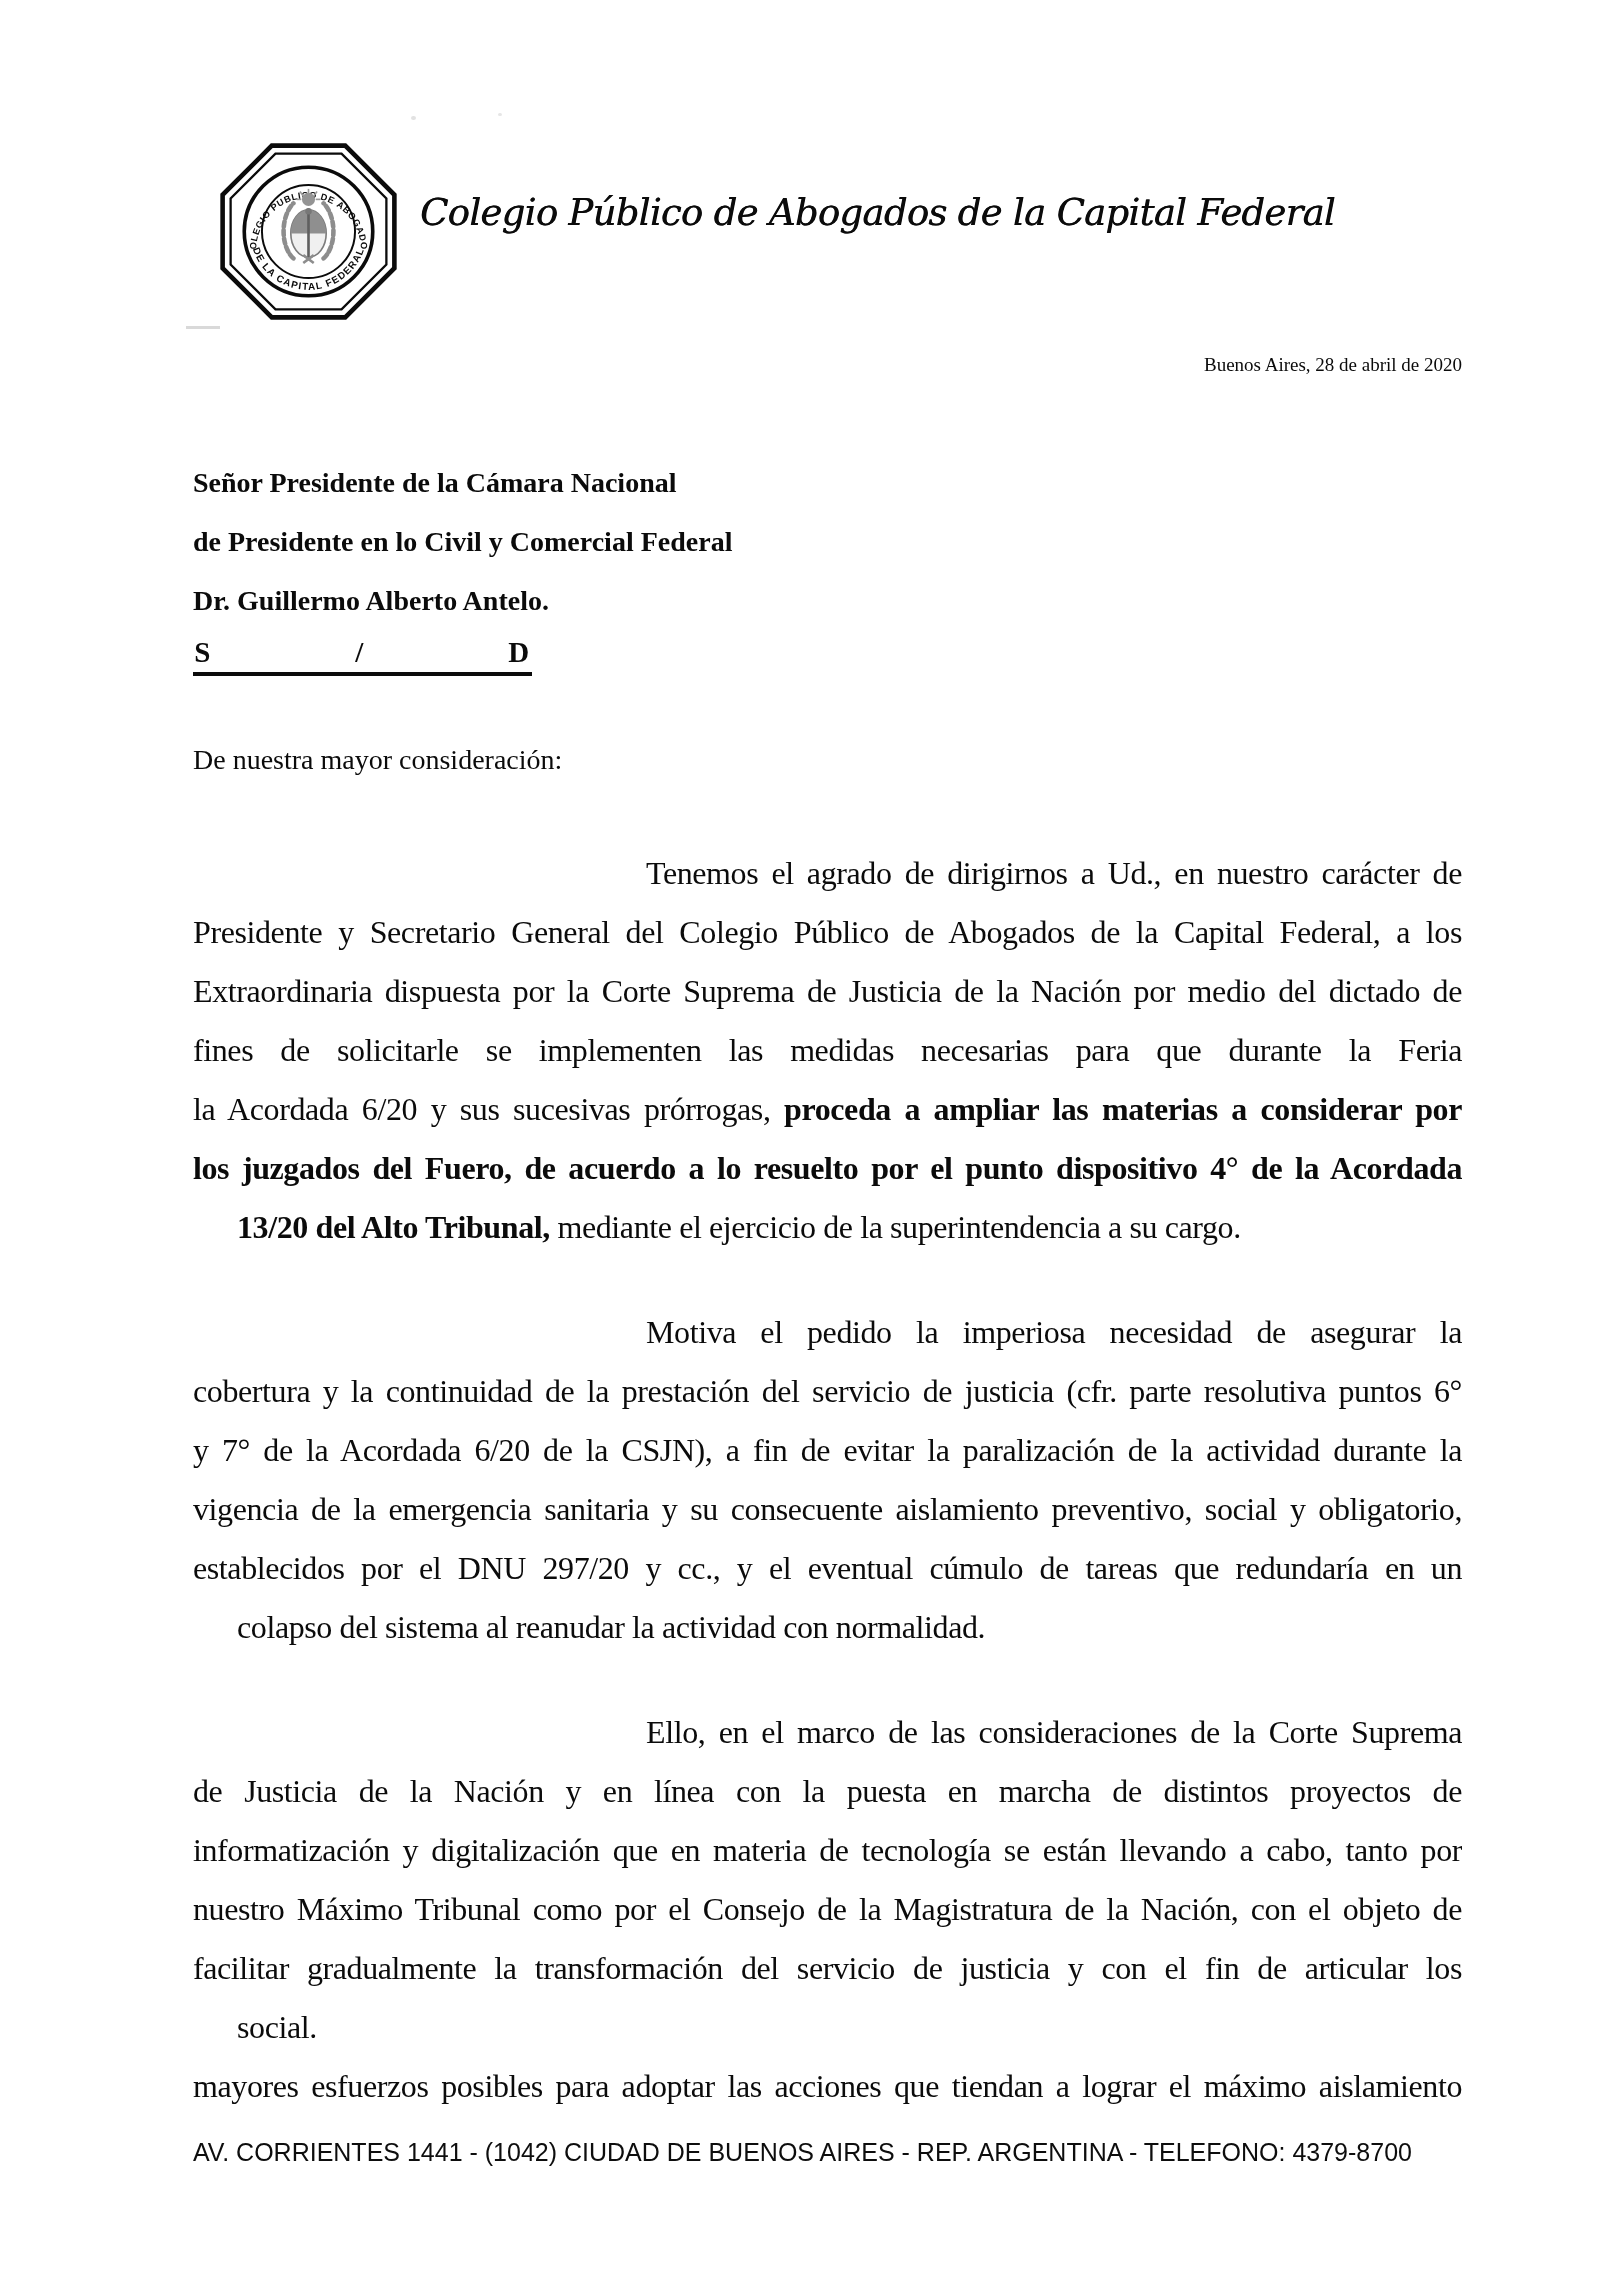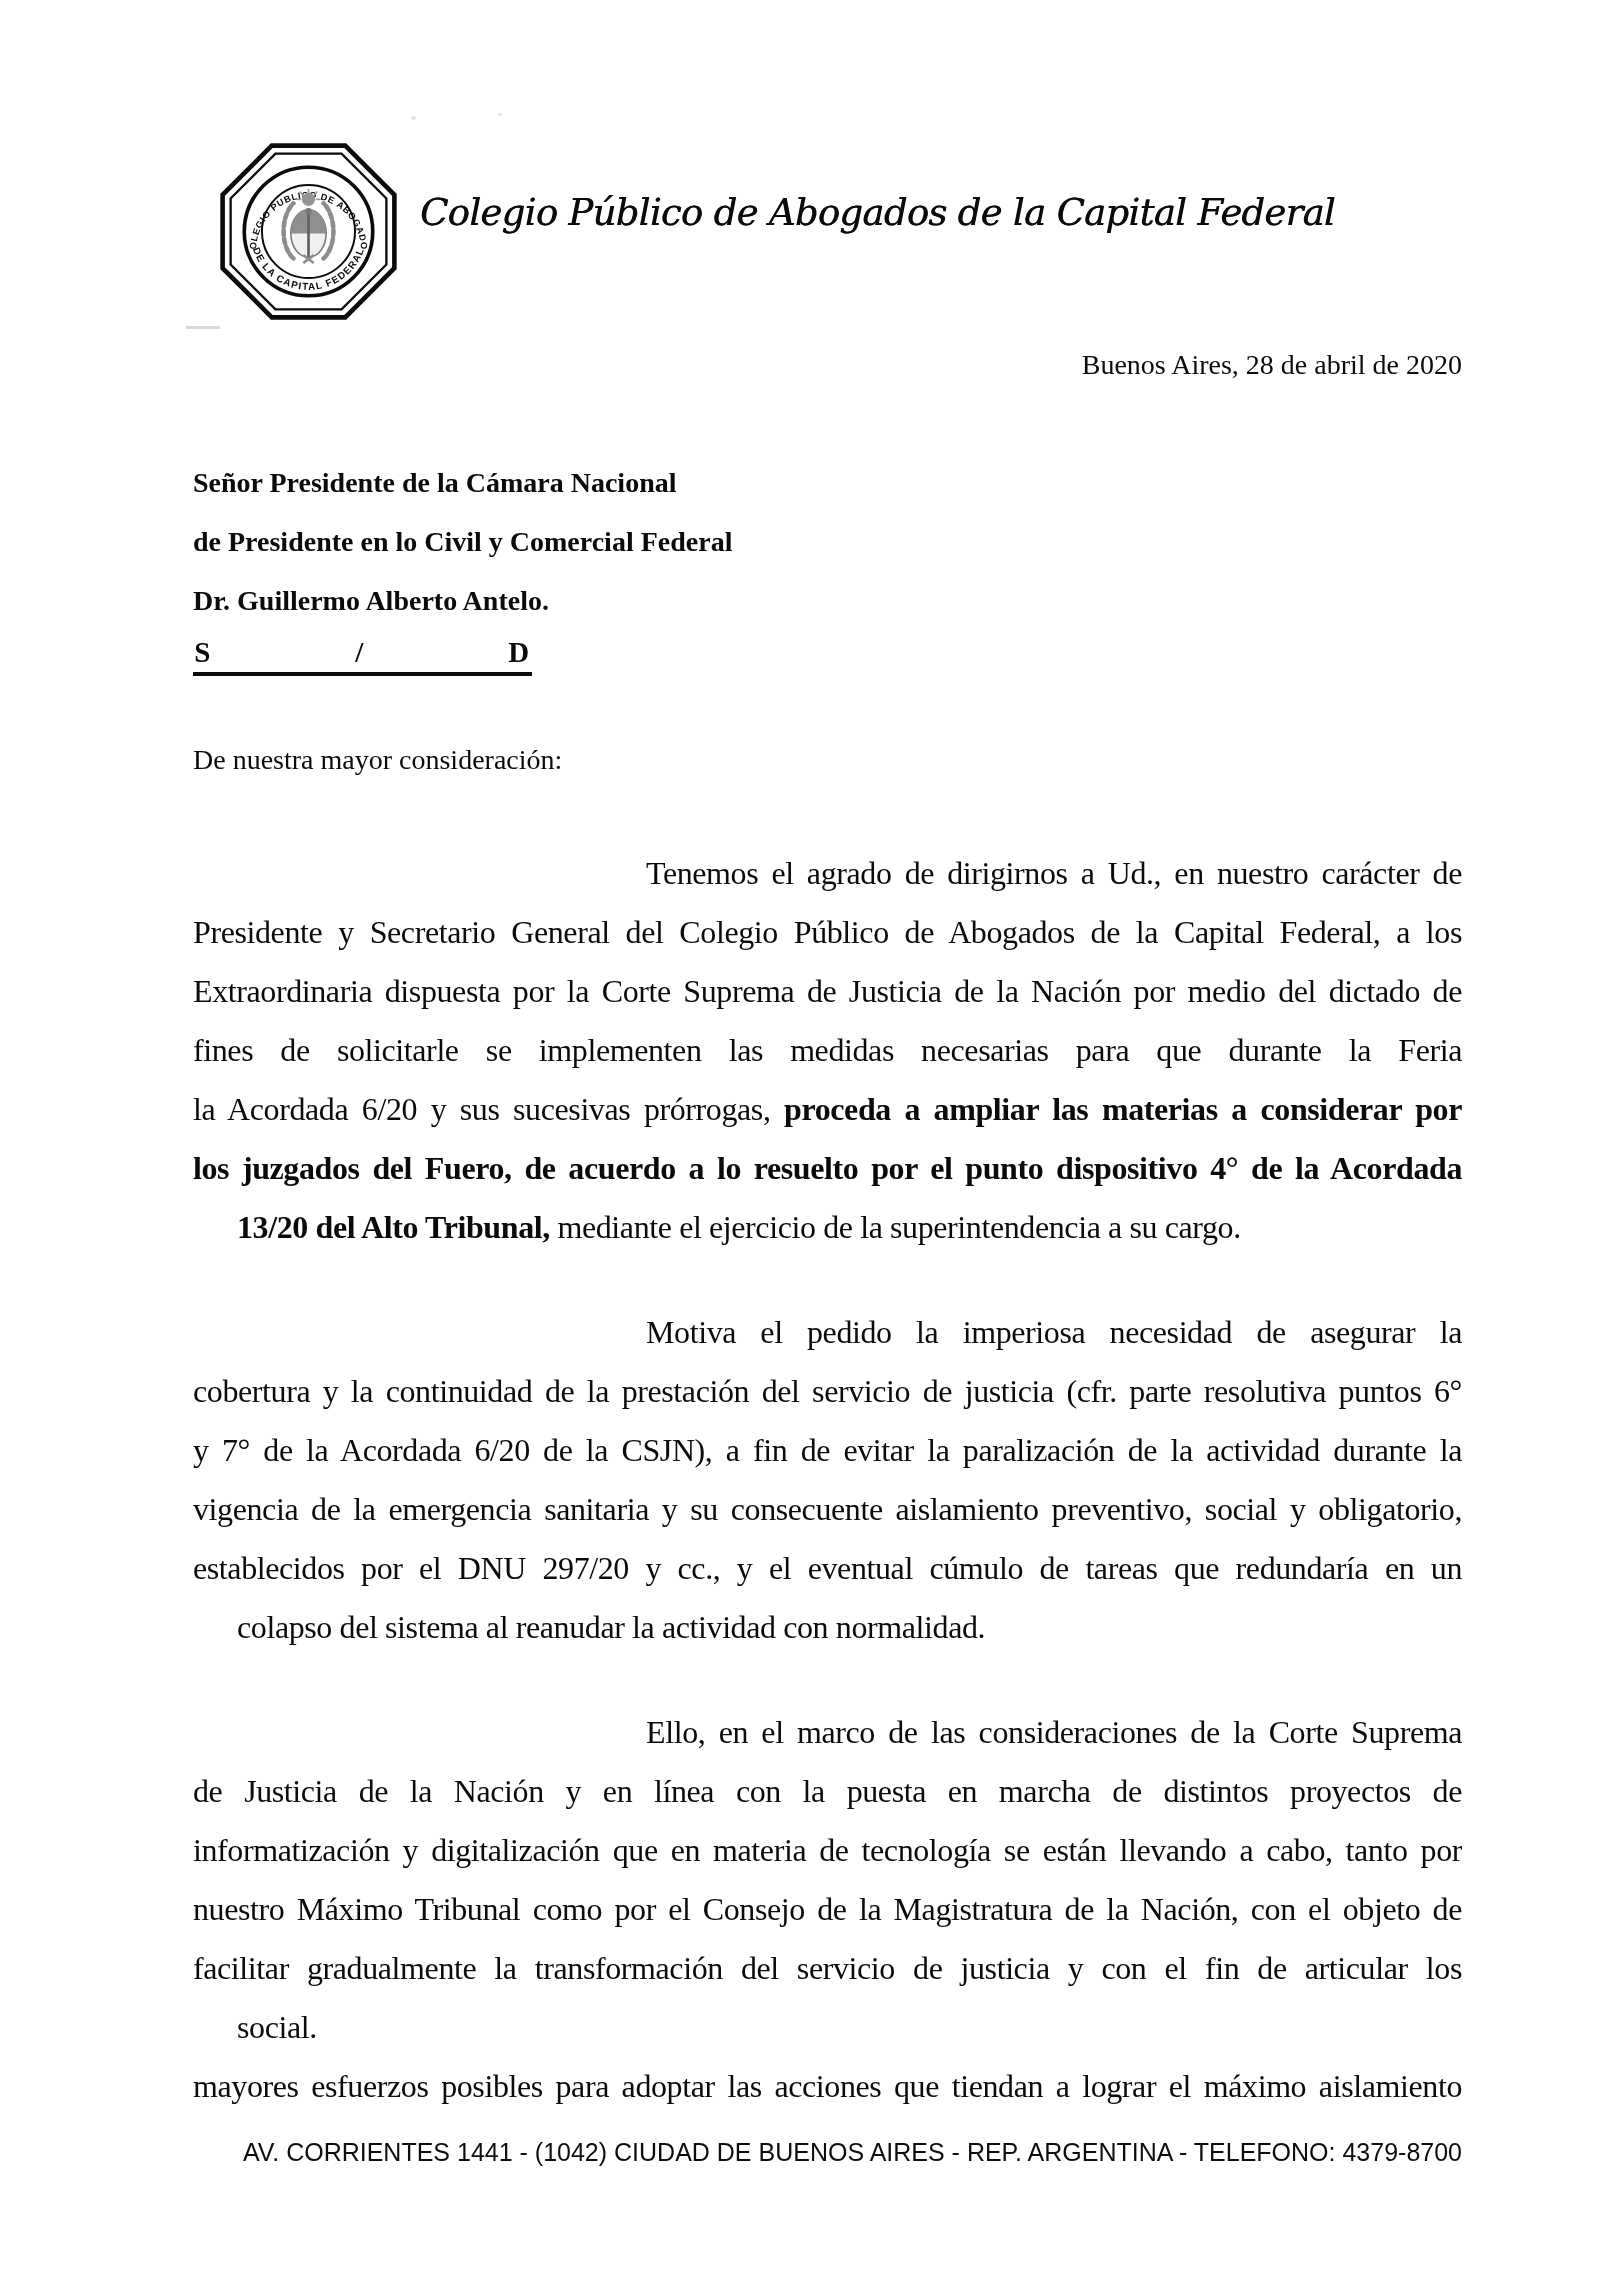--- a/index.html
+++ b/index.html
@@ -34,21 +34,21 @@
     text-shadow: 0.5px 0 0 currentColor;
   }
 
   
   .date-line {
     position: absolute;
     left: 193px;
     top: 335px;
     width: 1269px;
     line-height: 59px;
-    font-size: 28px;
+    font-size: 19px;
     text-align: right;
   }
 
   
   .addressee {
     position: absolute;
     left: 193px;
     top: 453px;
     font-size: 28px;
     font-weight: bold;
@@ -96,21 +96,21 @@
   .bline.first { text-indent: 453px; }
   .bline.lastline { text-align-last: left; margin-left: 44px; }
   .bold { font-weight: bold; }
 
   
   .footer-line {
     position: absolute;
     left: 193px;
     top: 2137px;
     width: 1269px;
-    text-align: right;
+    text-align: left;
     font-family: "Liberation Sans", sans-serif;
     font-size: 25px;
     line-height: 30px;
     letter-spacing: 0;
     color: #0d0d0d;
   }
 
   
   .artifact { position: absolute; background: #dcdcdc; }
   .artifact.dot-a { left: 411px; top: 116px; width: 4.6px; height: 3.9px; border-radius: 50%; background:#e2e2e2; }

